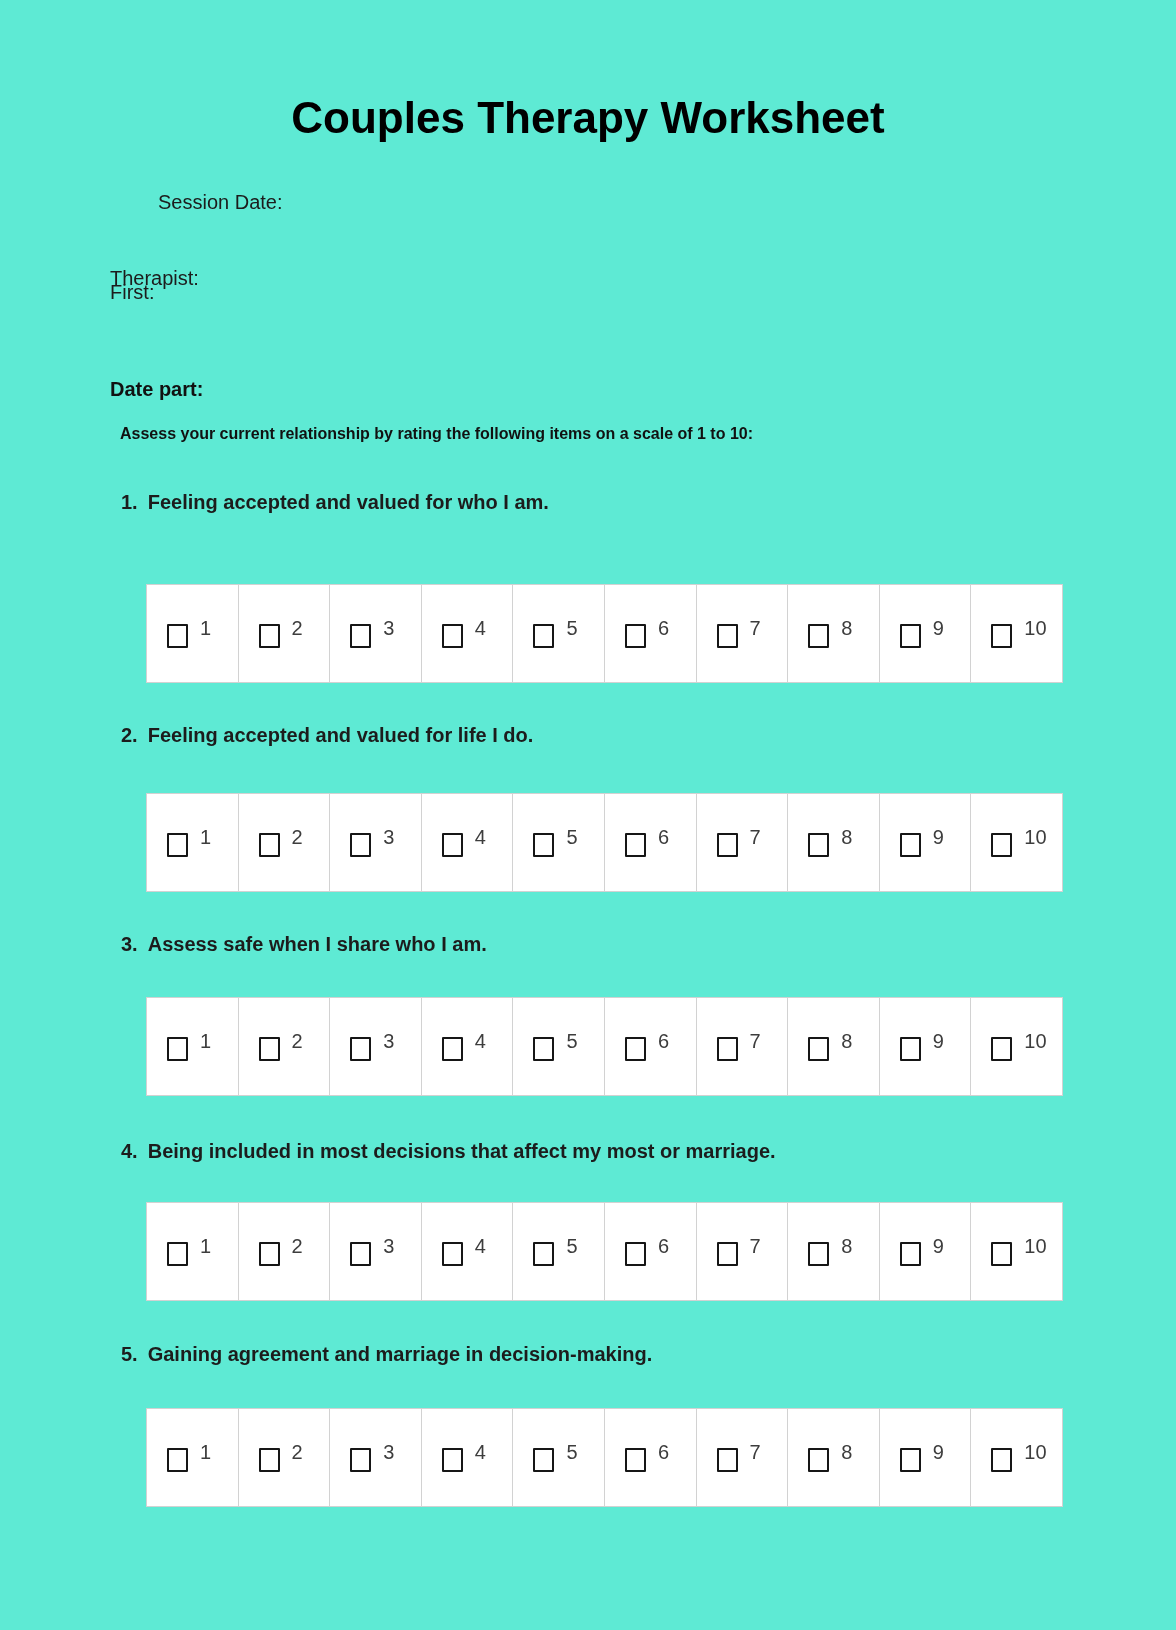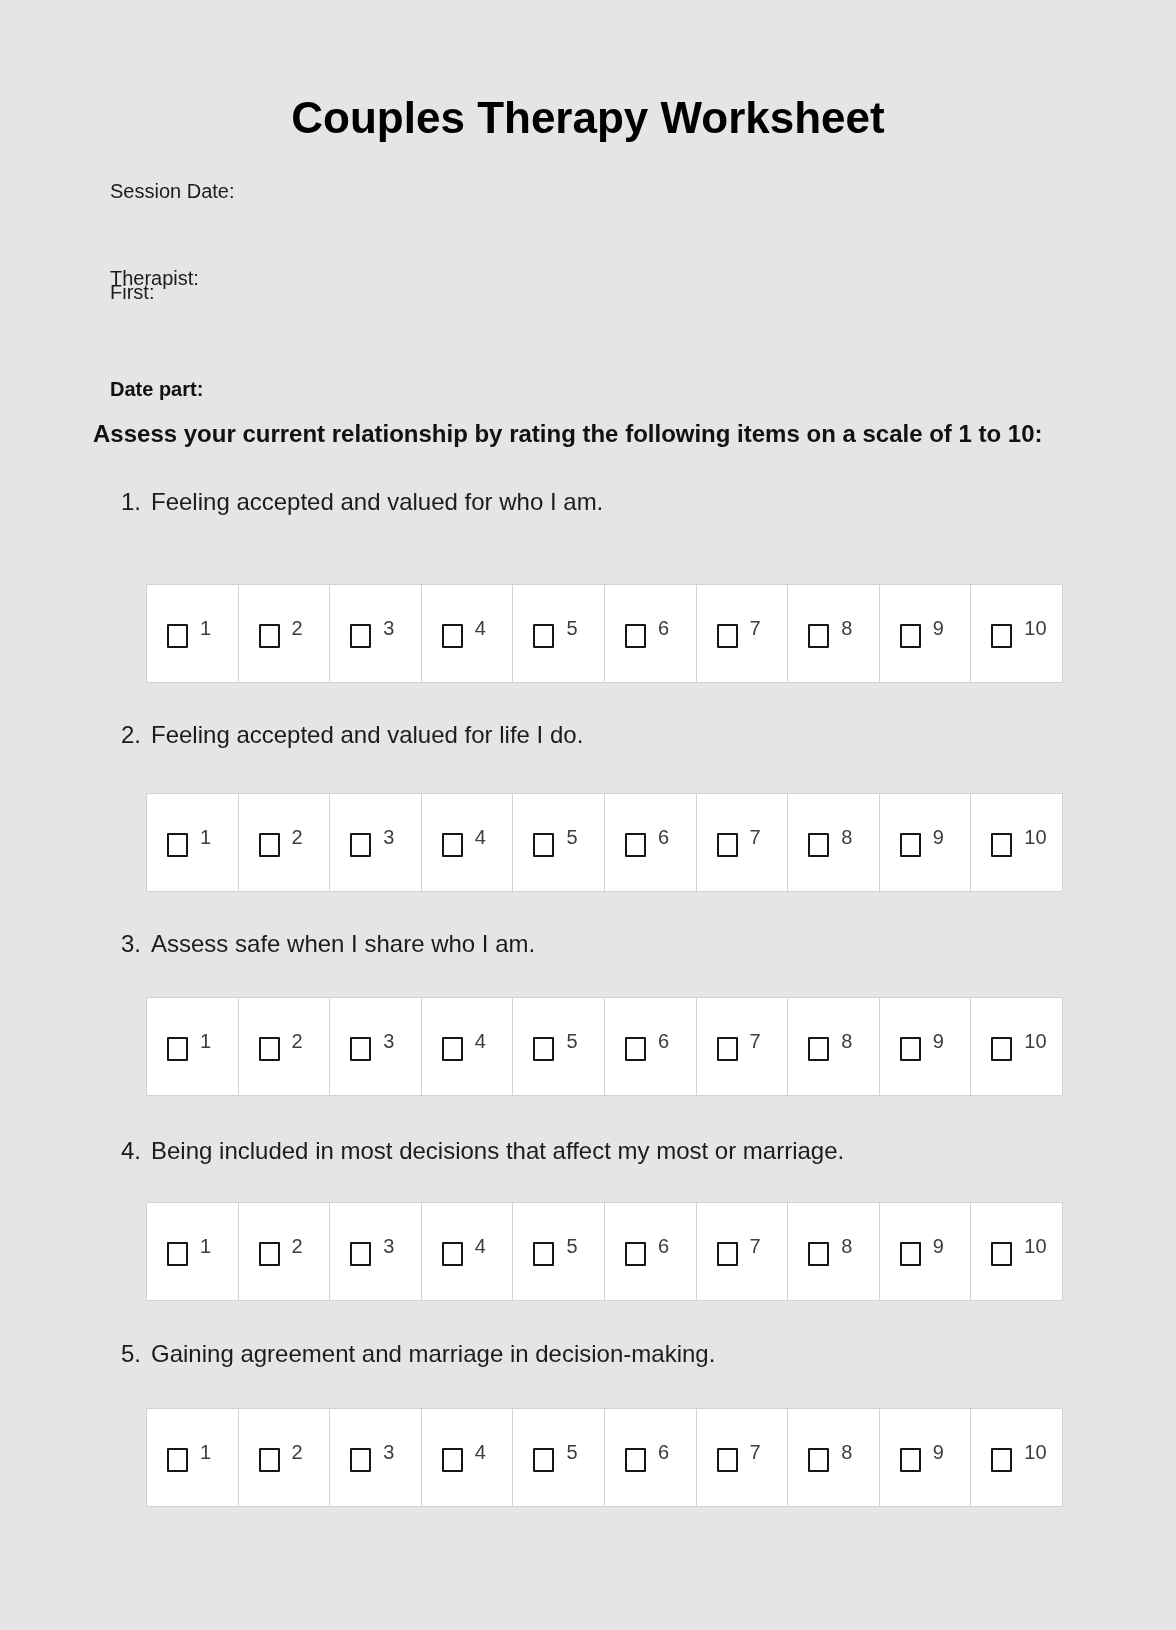--- a/index.html
+++ b/index.html
@@ -4,21 +4,21 @@
 <style>
   html, body {
     margin: 0;
     padding: 0;
     background: #ffffff;
   }
   .page {
     position: relative;
     width: 1176px;
     height: 1630px;
-    background: #e5e5e5;
+    background: #5eead4;
     font-family: "Liberation Sans", sans-serif;
     color: #1c1c1c;
     overflow: hidden;
   }
   .title {
     position: absolute;
     top: 94px;
     left: 0;
     width: 100%;
     margin: 0;
@@ -29,38 +29,38 @@
     color: #000000;
   }
   .field {
     position: absolute;
     left: 110px;
     font-size: 20px;
     line-height: 24px;
     color: #1c1c1c;
     white-space: nowrap;
   }
-  .field-1 { top: 179px; }
+  .field-1 { top: 190px; margin-left: 48px; }
   .field-2 { top: 230px; margin-top: 36px; }
   .field-3 { top: 280px; }
   .heading {
     position: absolute;
     left: 110px;
     top: 377px;
     font-size: 20px;
     line-height: 24px;
     font-weight: bold;
     color: #111111;
     white-space: nowrap;
   }
   .instruction {
     position: absolute;
-    left: 93px;
+    left: 120px;
     top: 422px;
-    font-size: 24px;
+    font-size: 16px;
     line-height: 24px;
     font-weight: bold;
     color: #111111;
     white-space: nowrap;
   }
   .items {
     position: absolute;
     top: 0;
     left: 0;
     width: 100%;
@@ -73,24 +73,25 @@
   }
   .rating-item:nth-of-type(1) { top: 490px; }
   .rating-item:nth-of-type(2) { top: 723px; }
   .rating-item:nth-of-type(3) { top: 932px; }
   .rating-item:nth-of-type(4) { top: 1139px; }
   .rating-item:nth-of-type(5) { top: 1342px; }
   .item-label {
     position: absolute;
     left: 121px;
     top: 0;
-    font-size: 24px;
+    font-size: 20px;
     line-height: 24px;
     color: #1c1c1c;
     white-space: nowrap;
+    font-weight: bold;
   }
   .item-num {
     display: inline-block;
     margin-right: 10px;
   }
   .rating-table {
     position: absolute;
     left: 146px;
     width: 917px;
     height: 99px;

